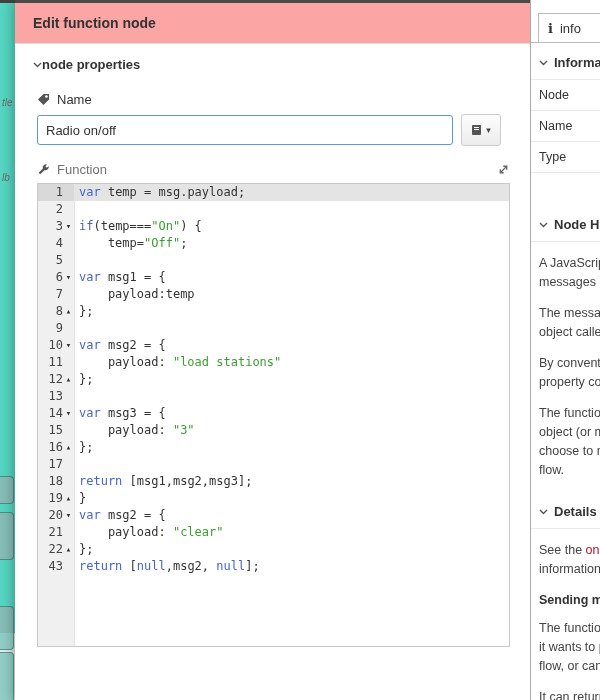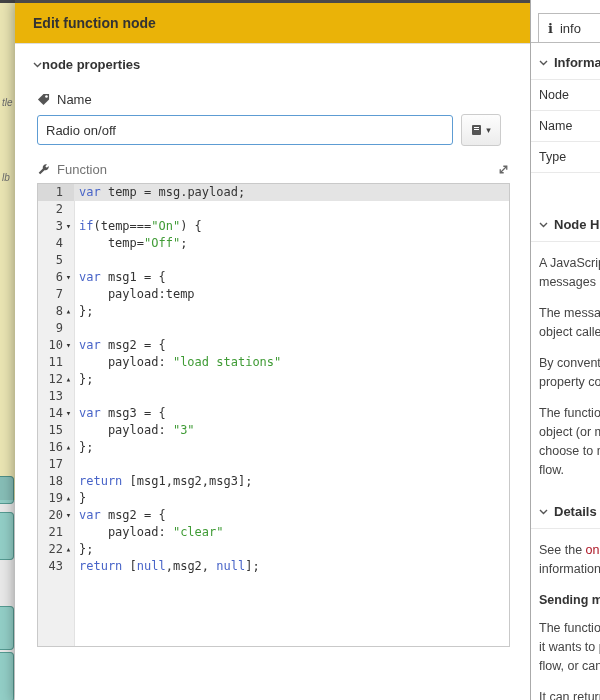--- a/index.html
+++ b/index.html
@@ -1,28 +1,28 @@
 <!DOCTYPE html>
 <html style="--accent: #AD1625; --kw: #4864c8; --str: #3f9b35; --nodecol: #93cfc7;"><head>
 <meta charset="utf-8">
 <style>
   html,body{margin:0;padding:0;}
   body{font-family:"Liberation Sans",sans-serif;background:#dcdcdc;}
   .screen{position:relative;width:600px;height:700px;overflow:hidden;background:#e9e9e9;}
 
   
-  .strip{position:absolute;left:0;top:0;width:15px;height:500px;background:#fef9c3;}
+  .strip{position:absolute;left:0;top:0;width:15px;height:633px;background:#5eead4;}
   .strip-topbar{position:absolute;left:0;top:0;width:15px;height:3px;background:#4a4a4a;}
   .ws-label{position:absolute;left:2px;font-size:10px;font-style:italic;color:#777;white-space:nowrap;z-index:2;}
   .ws-node{position:absolute;left:0;width:13px;background:var(--nodecol,#93cfc7);border:1px solid #559b92;border-left:none;border-radius:0 4px 4px 0;z-index:1;}
   .strip-dim{position:absolute;inset:0;background:rgba(0,0,0,.08);z-index:3;}
 
   
   .dialog{position:absolute;left:15px;top:0;width:515px;height:700px;background:#fff;border-top:3px solid #4a4a4a;box-shadow:0 0 14px rgba(0,0,0,.4);z-index:4;}
-  .dlg-header{background:#eab308;padding:12px 18px;font-size:14px;font-weight:bold;color:#333;border-bottom:1px solid #ddd;}
+  .dlg-header{background:#fca5a5;padding:12px 18px;font-size:14px;font-weight:bold;color:#333;border-bottom:1px solid #ddd;}
   .dlg-toolbar{display:flex;align-items:center;padding:8px 18px;border-bottom:1px solid #c9c9c9;background:#fff;}
   .spacer{flex:1;}
   .btn{font-family:inherit;font-size:13px;padding:7px 14px;border:1px solid #ccc;border-radius:2px;background:#fff;color:#888;margin-left:8px;cursor:pointer;}
   .btn-delete{margin-left:0;color:#999;border-color:#ddd;}
   .btn-done{background:var(--accent,#AD1625);border-color:#8c1220;color:#fff;}
 
   .section-row{display:flex;align-items:center;gap:0;padding:13px 18px 4px;font-size:13px;font-weight:bold;color:#333;}
   .chev{display:inline-flex;align-items:center;}
 
   .form{padding:6px 20px 0 22px;}

